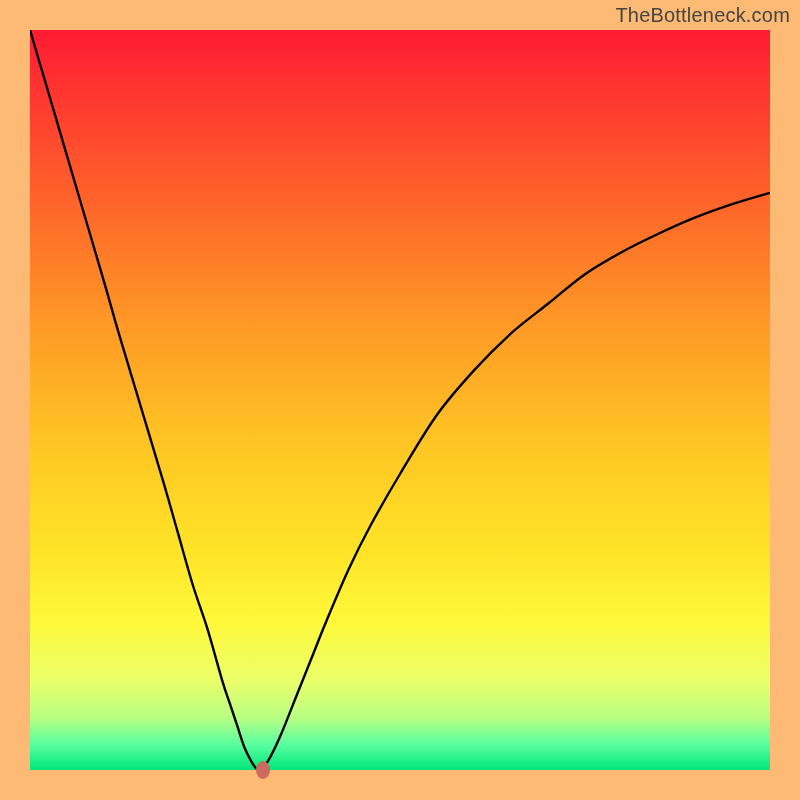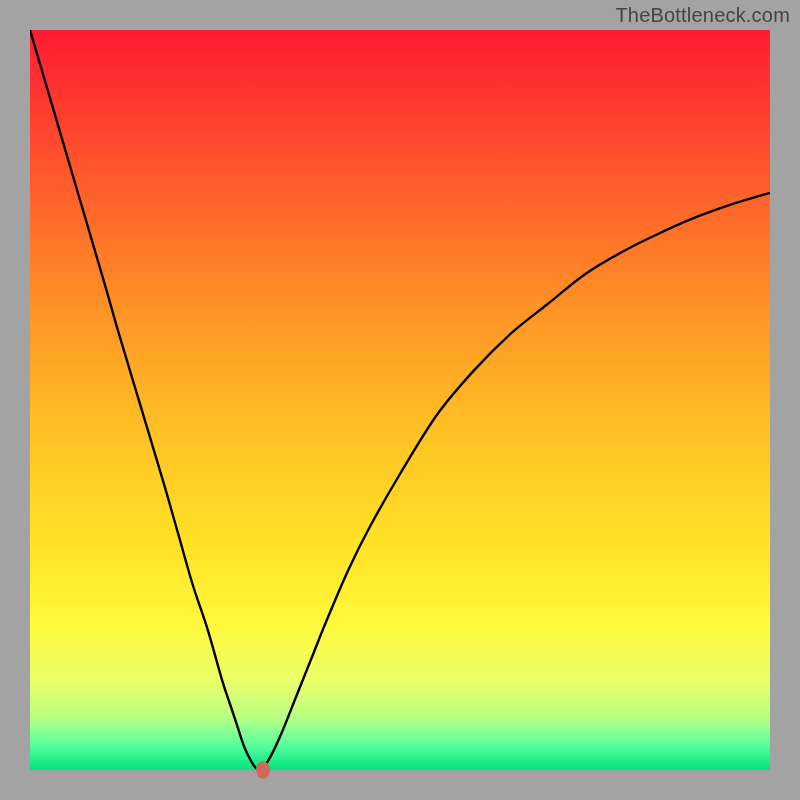--- a/index.html
+++ b/index.html
@@ -8,21 +8,21 @@
     width: 800px;
     height: 800px;
     background: #000;
     overflow: hidden;
     font-family: Arial, Helvetica, sans-serif;
   }
   .frame {
     position: relative;
     width: 800px;
     height: 800px;
-    background: #a3a3a3;
+    background: #fdba74;
   }
   .watermark {
     position: absolute;
     top: 4px;
     right: 10px;
     color: #444;
     font-size: 20px;
     font-weight: 500;
     letter-spacing: 0.2px;
     z-index: 5;

